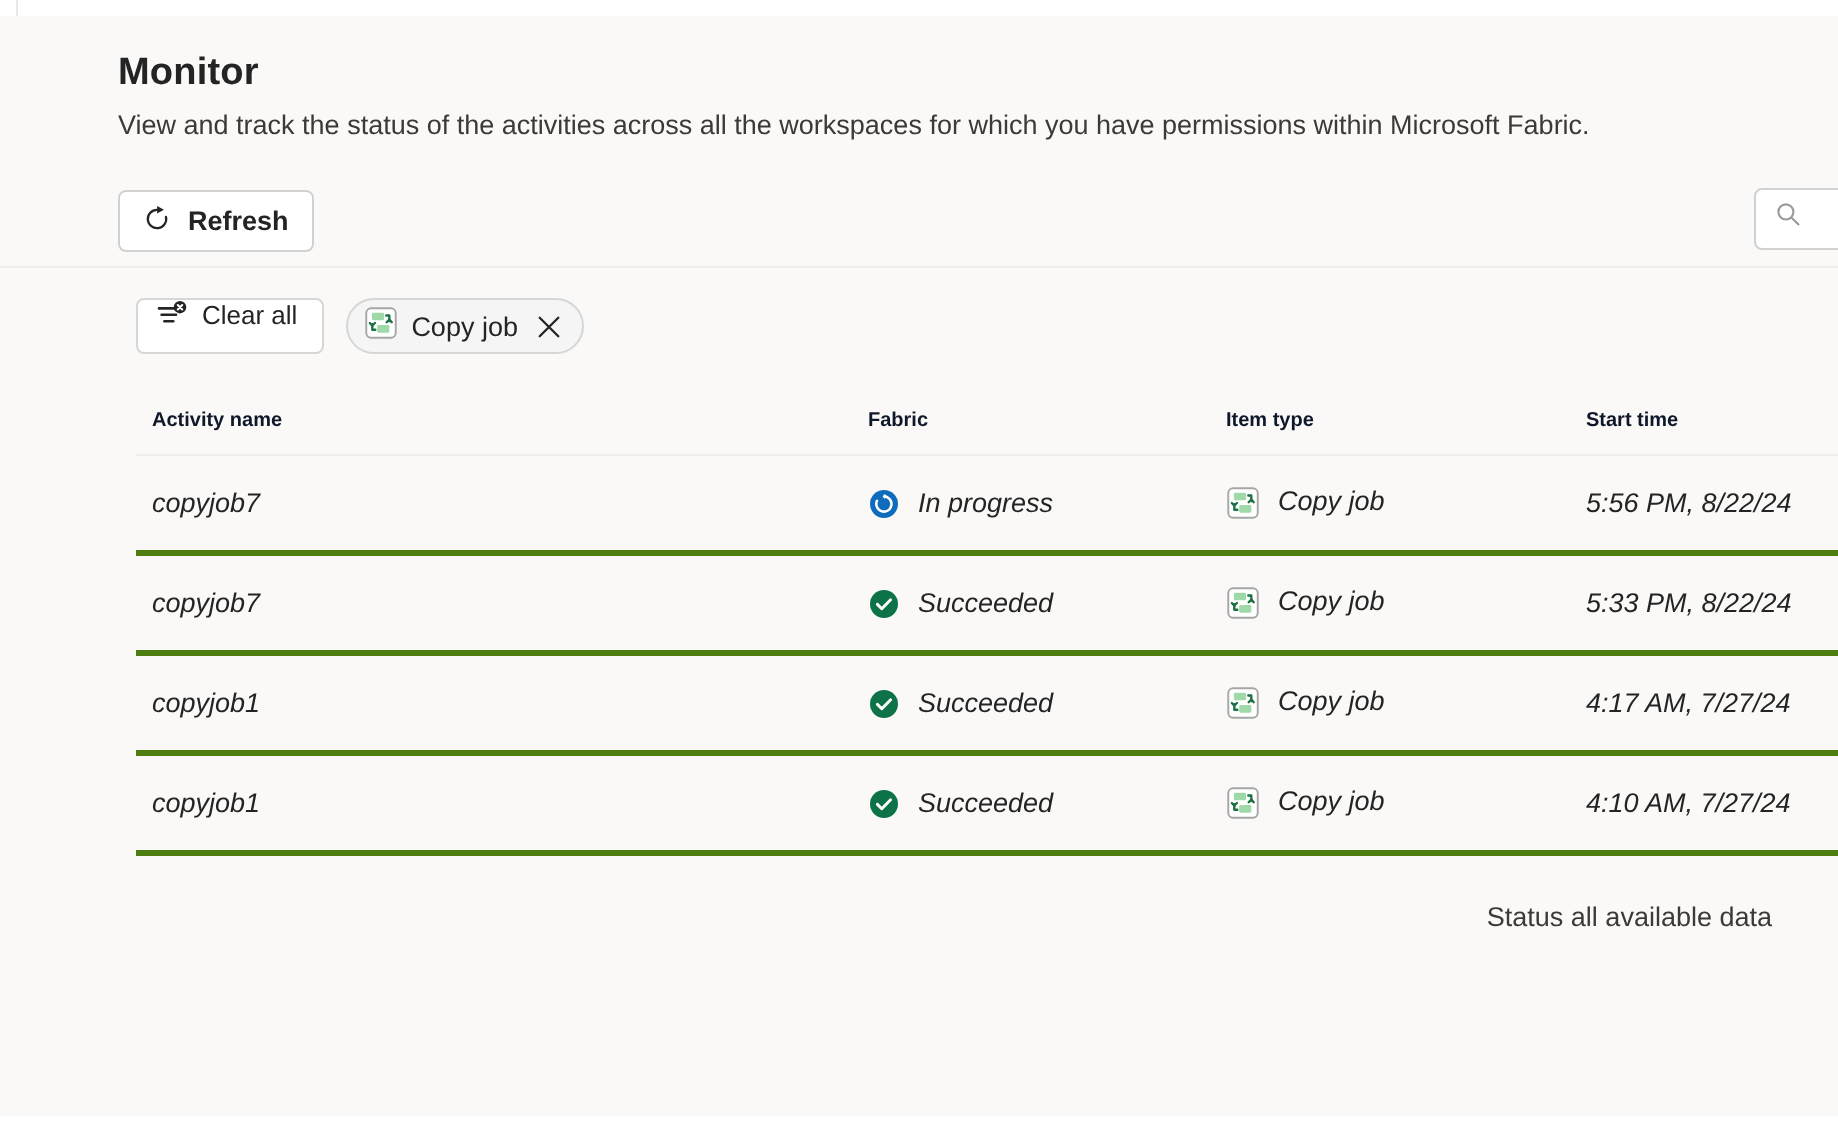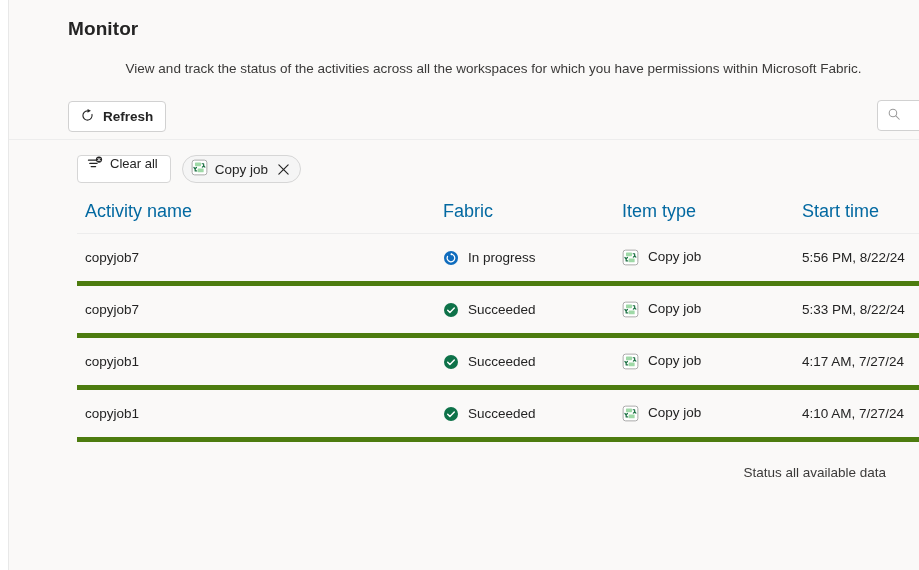--- a/index.html
+++ b/index.html
@@ -13,20 +13,21 @@
     font-family: "Liberation Sans", sans-serif;
     color: #242424;
     overflow: hidden;
   }
 
   .app-shell {
     position: relative;
     width: 919px;
     height: 558px;
     display: flex;
+    flex-direction: column;
   }
 
   
   .left-rail {
     width: 8px;
     height: 570px;
     background: #ffffff;
     border-right: 1px solid #e8e8e8;
     flex: 0 0 8px;
   }
@@ -49,22 +50,21 @@
     line-height: 26px;
     color: #242424;
     margin: 0;
     letter-spacing: 0.1px;
   }
 
   .page-subtitle {
     font-size: 13.5px;
     line-height: 20px;
     color: #3b3a39;
-    margin: 17px 0 0 0;
-    text-align: center;
+    margin: 3px 0 0 0;
   }
 
   
   .command-bar {
     margin-top: 15px;
     padding: 0 0 0 59px;
     height: 45px;
     display: flex;
     align-items: center;
     position: relative;
@@ -165,35 +165,36 @@
     margin-top: 15px;
     padding: 0 0 0 68px;
   }
   .grid-table {
     width: 851px;
     border-collapse: collapse;
     table-layout: fixed;
   }
   .grid-table th {
     text-align: left;
-    font-size: 18px;
-    font-weight: 400;
-    color: #0369a1;
+    font-size: 10px;
+    font-weight: 700;
+    color: #0f172a;
     padding: 0 0 11px 8px;
     border-bottom: 1px solid #ededed;
     height: 22px;
     vertical-align: bottom;
   }
   .grid-table td {
     font-size: 13.5px;
     color: #242424;
     padding: 0 0 0 8px;
     height: 47px;
-    border-bottom: 5px solid #4d7c0f;
+    border-bottom: 3px solid #4d7c0f;
     vertical-align: middle;
+    font-style: italic;
   }
 
   .col-activity { width: 350px; }
   .col-status   { width: 171px; }
   .col-itemtype { width: 172px; }
   .col-start    { width: 158px; }
 
   .cell-flex {
     display: flex;
     align-items: flex-start;

